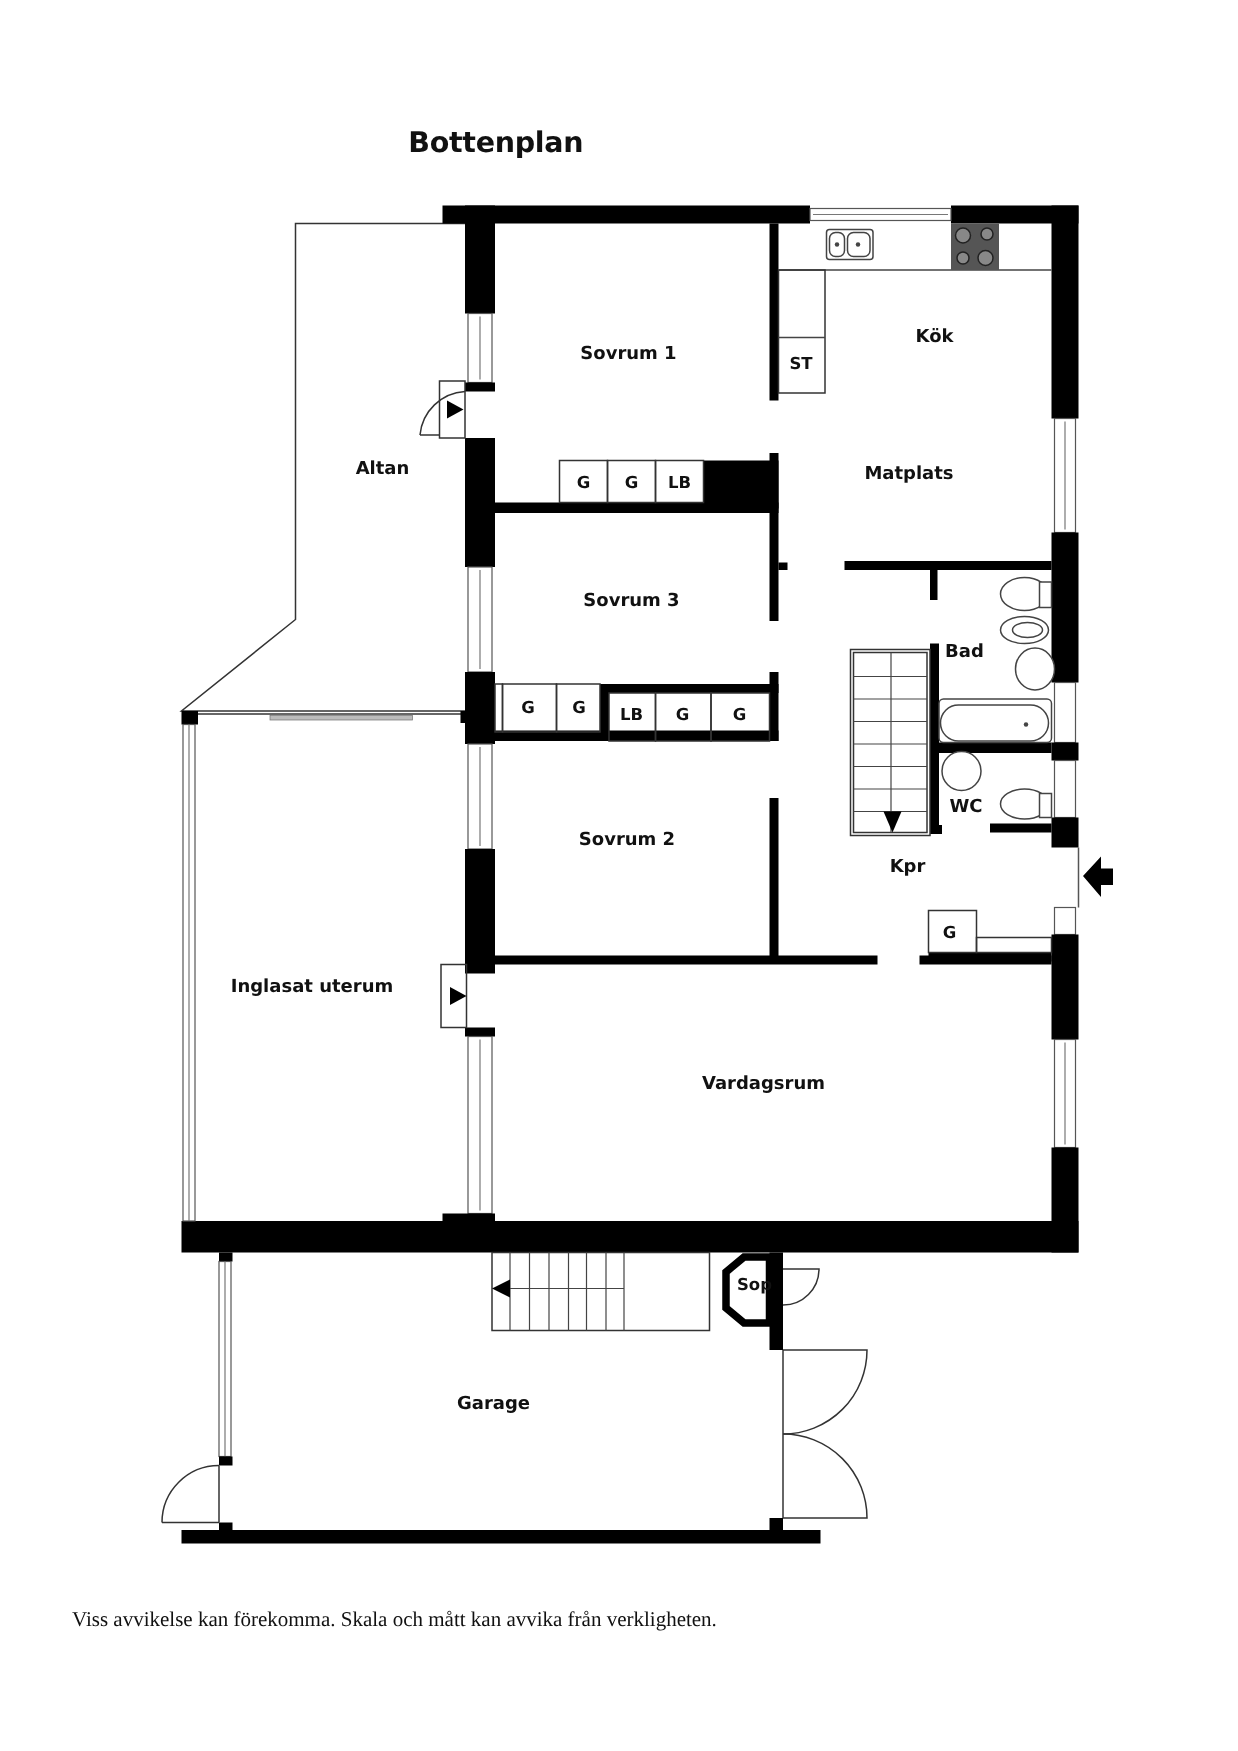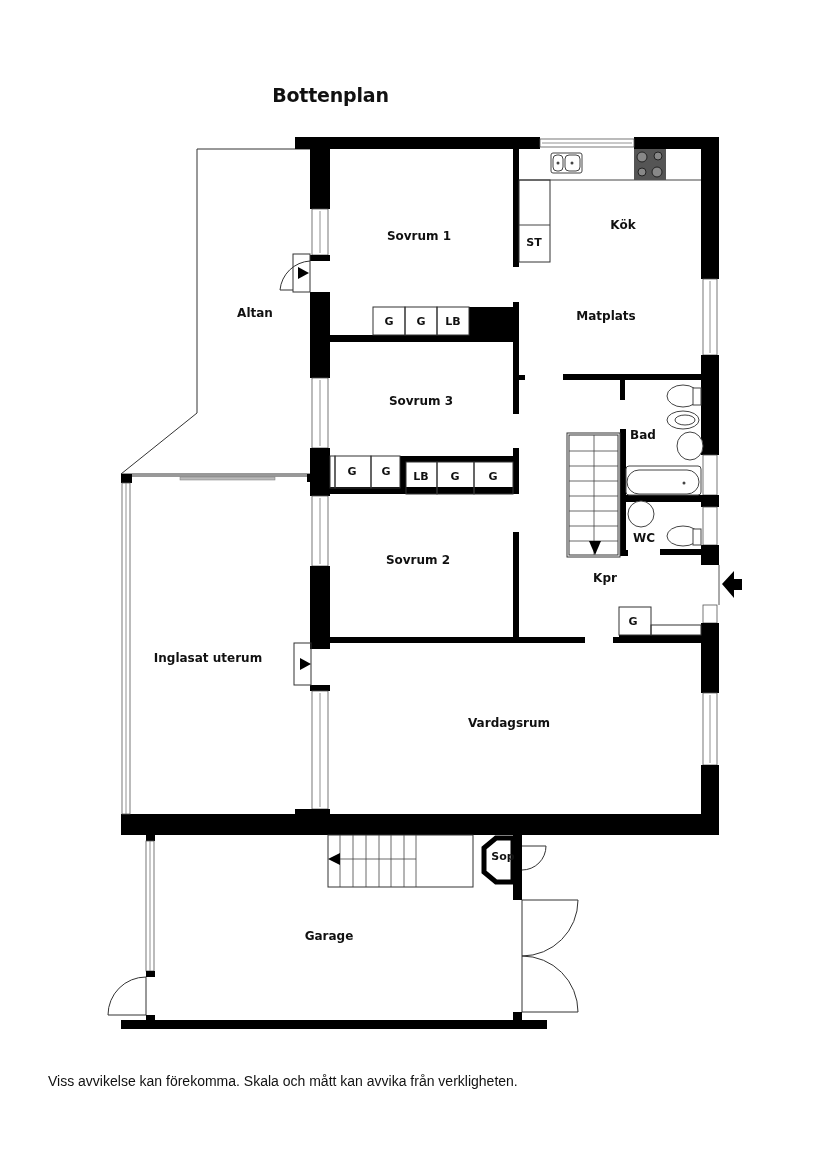--- a/index.html
+++ b/index.html
@@ -1,18 +1,18 @@
 <!DOCTYPE html>
 <html><head>
   <meta charset="utf-8">
   <style>
     html, body { margin: 0; padding: 0; background: #ffffff; }
     body { width: 825px; height: 1167px; position: relative; overflow: hidden; font-family: "DejaVu Sans", sans-serif; }
     .title { position: absolute; left: 0; width: 661px; top: 84px; text-align: center; font-family: "DejaVu Sans", sans-serif; font-weight: bold; font-size: 19px; color: #111; letter-spacing: -0.2px; }
-    .disclaimer { position: absolute; left: 48px; top: 1073px; font-family: Liberation Sans, sans-serif; font-size: 14px; color: #111; }
+    .disclaimer { position: absolute; left: 48px; top: 1073px; font-family: Liberation Serif, serif; font-size: 14px; color: #111; }
     svg.plan { position: absolute; left: 0; top: 0; }
     .lbl { font-family: "DejaVu Sans", sans-serif; font-weight: bold; font-size: 12px; fill: #111; text-anchor: middle; dominant-baseline: middle; }
     .lbl-sm { font-family: "DejaVu Sans", sans-serif; font-weight: bold; font-size: 11px; fill: #111; text-anchor: middle; dominant-baseline: middle; }
     .wall { fill: #000; }
     .thin { fill: none; stroke: #333; stroke-width: 1; }
     .win { fill: #fff; stroke: #555; stroke-width: 0.8; }
     .fixture { fill: #fff; stroke: #444; stroke-width: 1; }
   </style>
 </head>
 <body>

